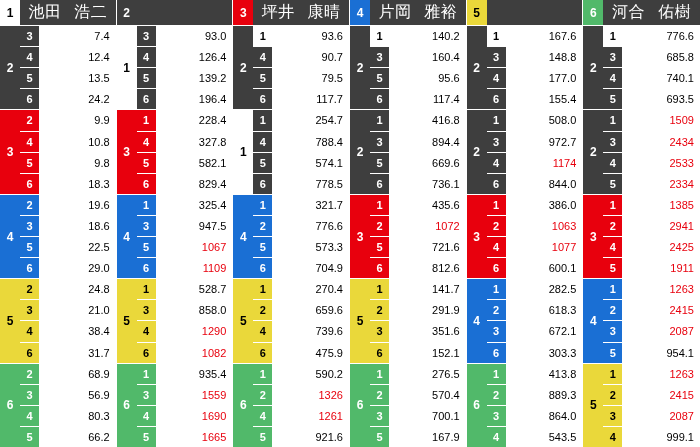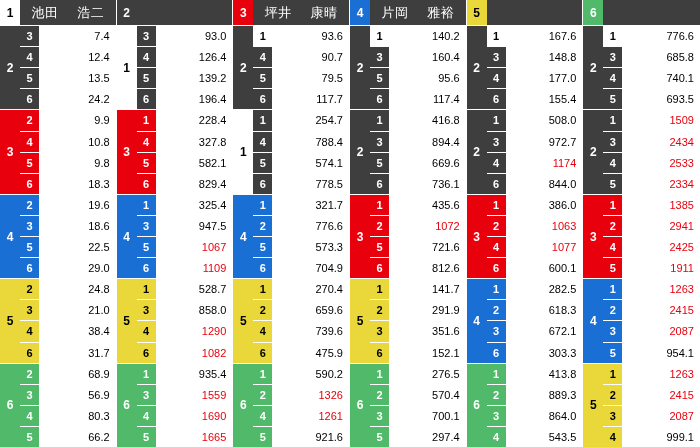--- a/index.html
+++ b/index.html
@@ -38,21 +38,21 @@
     font-weight:bold;
     font-size:12px;
     color:#fff;
   }
   .rhead .nm {
     flex:1;
     display:flex;
     align-items:center;
     justify-content:space-around;
     color:#fff;
-    font-size:13px;
+    font-size:16px;
     padding:0 2px;
     white-space:nowrap;
   }
   .rhead .nm span { letter-spacing:0.5px; }
 
   
   .blocks { display:flex; flex-direction:column; flex:1; }
   .blk {
     display:flex;
     flex:1;
@@ -545,21 +545,21 @@
             <div class="row">
               <div class="sec" style="background: rgb(81, 185, 106); color: rgb(255, 255, 255);">2</div>
               <div class="val">570.4</div>
             </div>
             <div class="row">
               <div class="sec" style="background: rgb(81, 185, 106); color: rgb(255, 255, 255);">3</div>
               <div class="val">700.1</div>
             </div>
             <div class="row">
               <div class="sec" style="background: rgb(81, 185, 106); color: rgb(255, 255, 255);">5</div>
-              <div class="val">297.4</div>
+              <div class="val">167.9</div>
             </div>
           </div>
         </div>
       </div>
     </div>
     <div class="racer-col" style="width: 116.667px;">
       <div class="rhead">
         <div class="num" style="background: rgb(234, 216, 58); color: rgb(0, 0, 0);">5</div>
       </div>
       <div class="blocks">
@@ -666,20 +666,24 @@
               <div class="sec" style="background: rgb(81, 185, 106); color: rgb(255, 255, 255);">4</div>
               <div class="val">543.5</div>
             </div>
           </div>
         </div>
       </div>
     </div>
     <div class="racer-col" style="width: 116.667px;">
       <div class="rhead">
         <div class="num" style="background: rgb(81, 185, 106); color: rgb(255, 255, 255);">6</div>
+        <div class="nm">
+          <span>河合</span>
+          <span>佑樹</span>
+        </div>
       </div>
       <div class="blocks">
         <div class="blk">
           <div class="first" style="background: rgb(62, 62, 62); color: rgb(255, 255, 255);">2</div>
           <div class="rows">
             <div class="row">
               <div class="sec" style="background: rgb(255, 255, 255); color: rgb(0, 0, 0);">1</div>
               <div class="val">776.6</div>
             </div>
             <div class="row">

